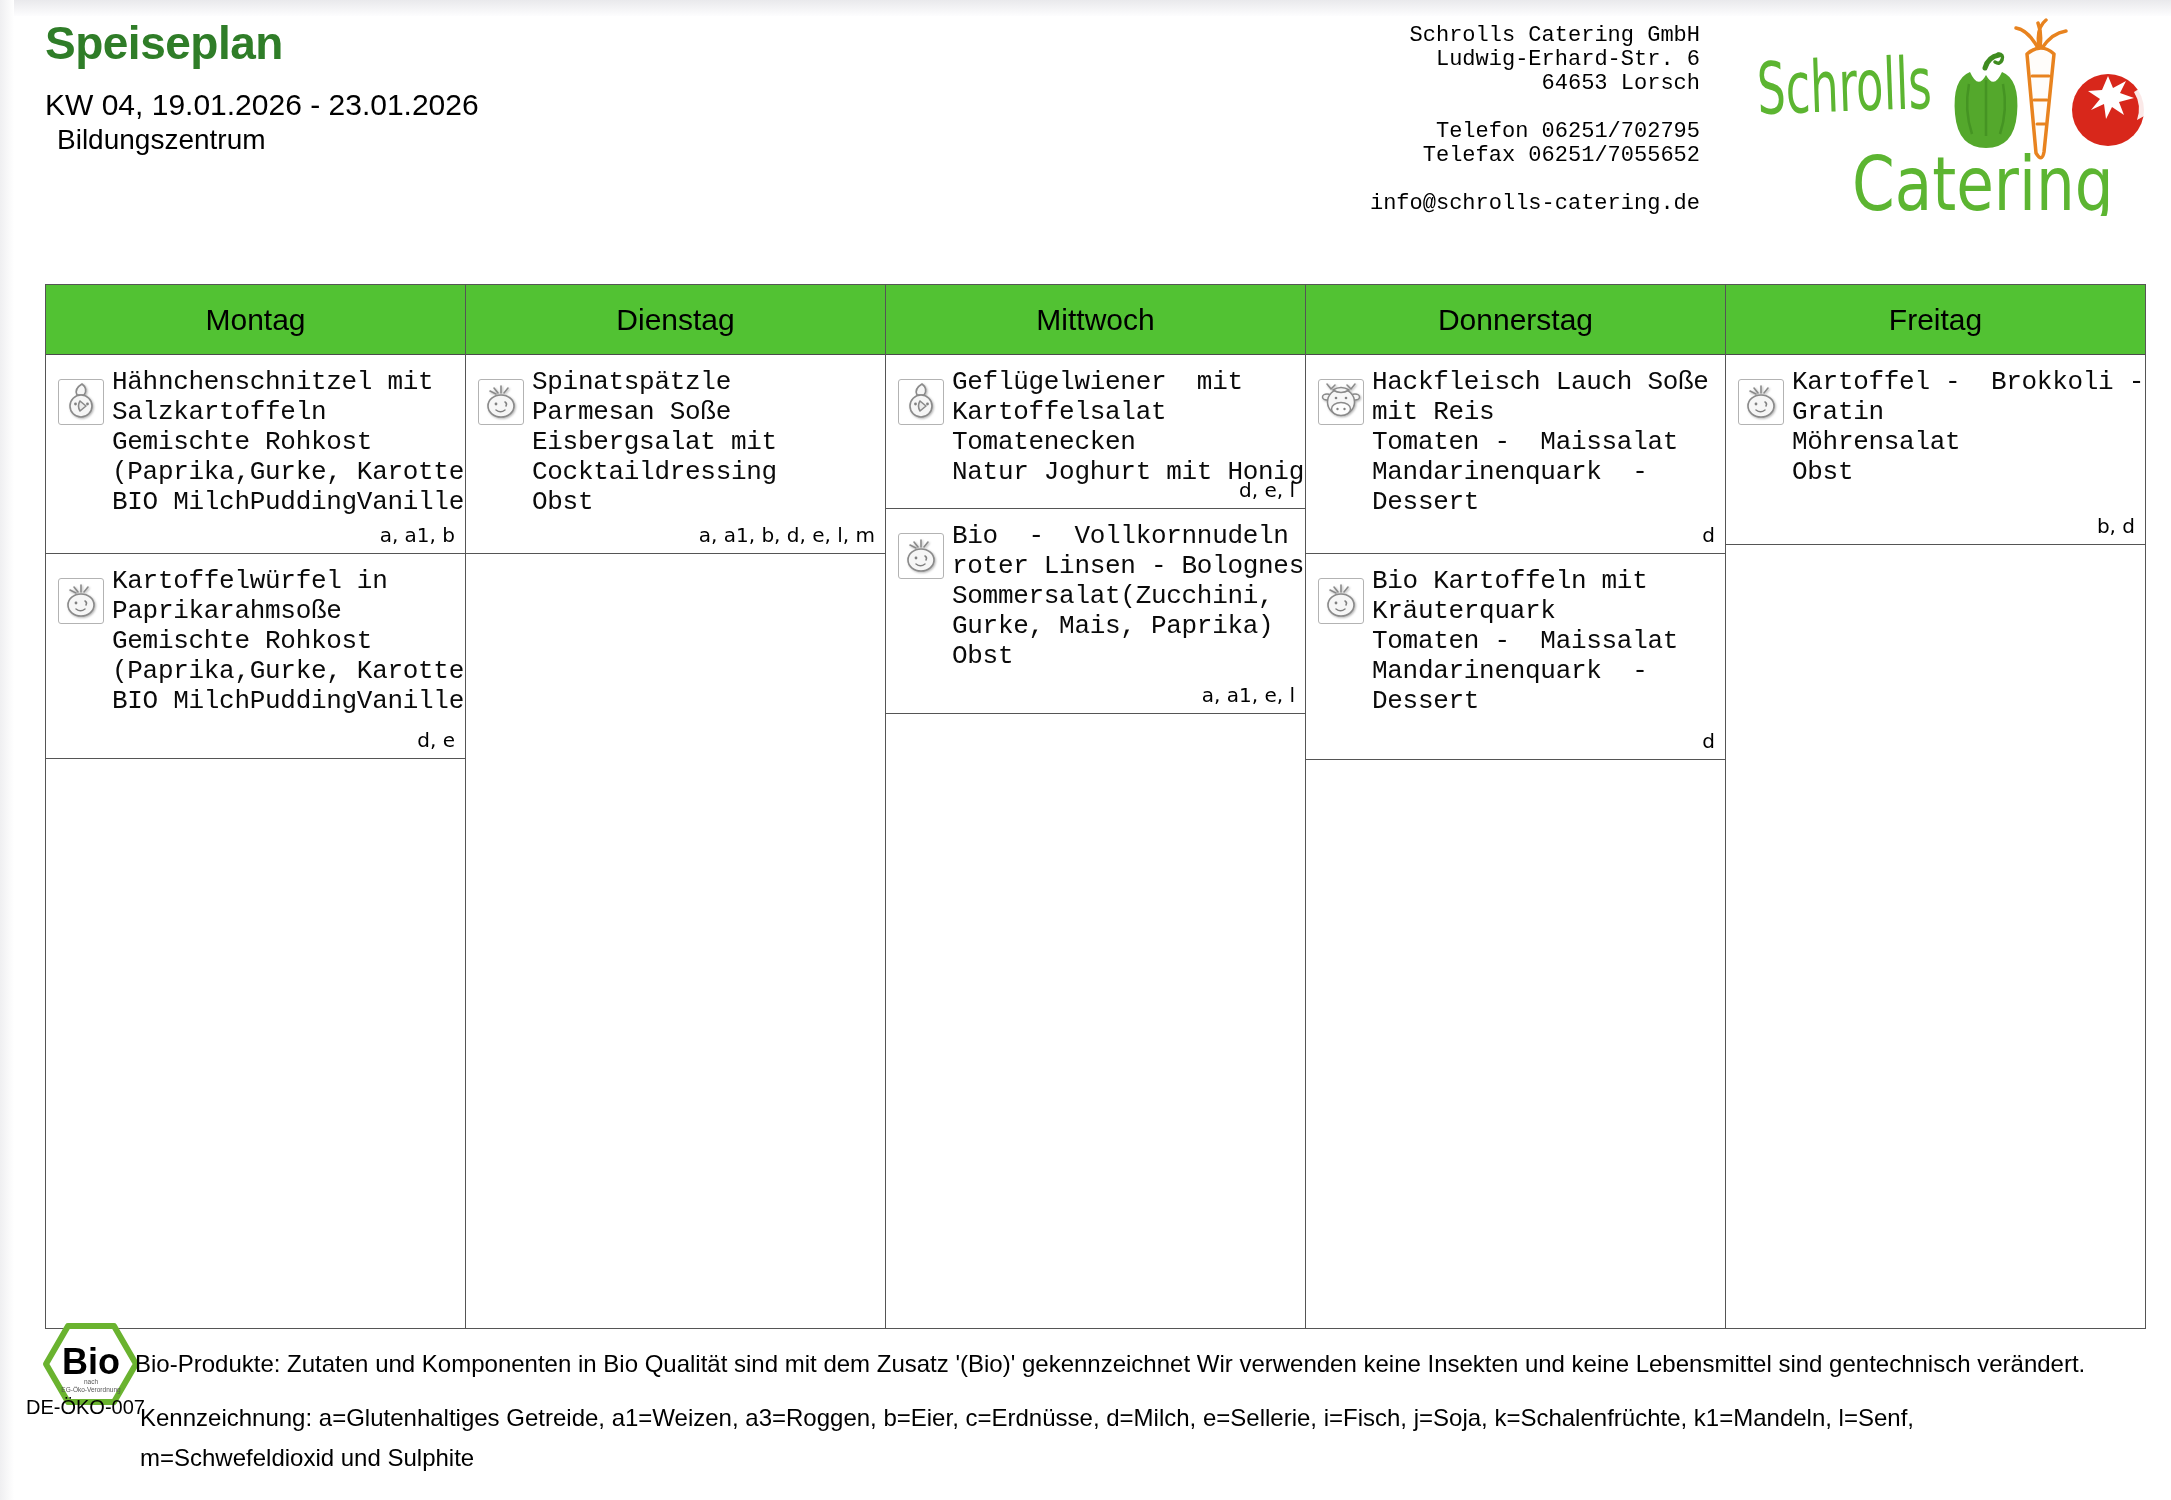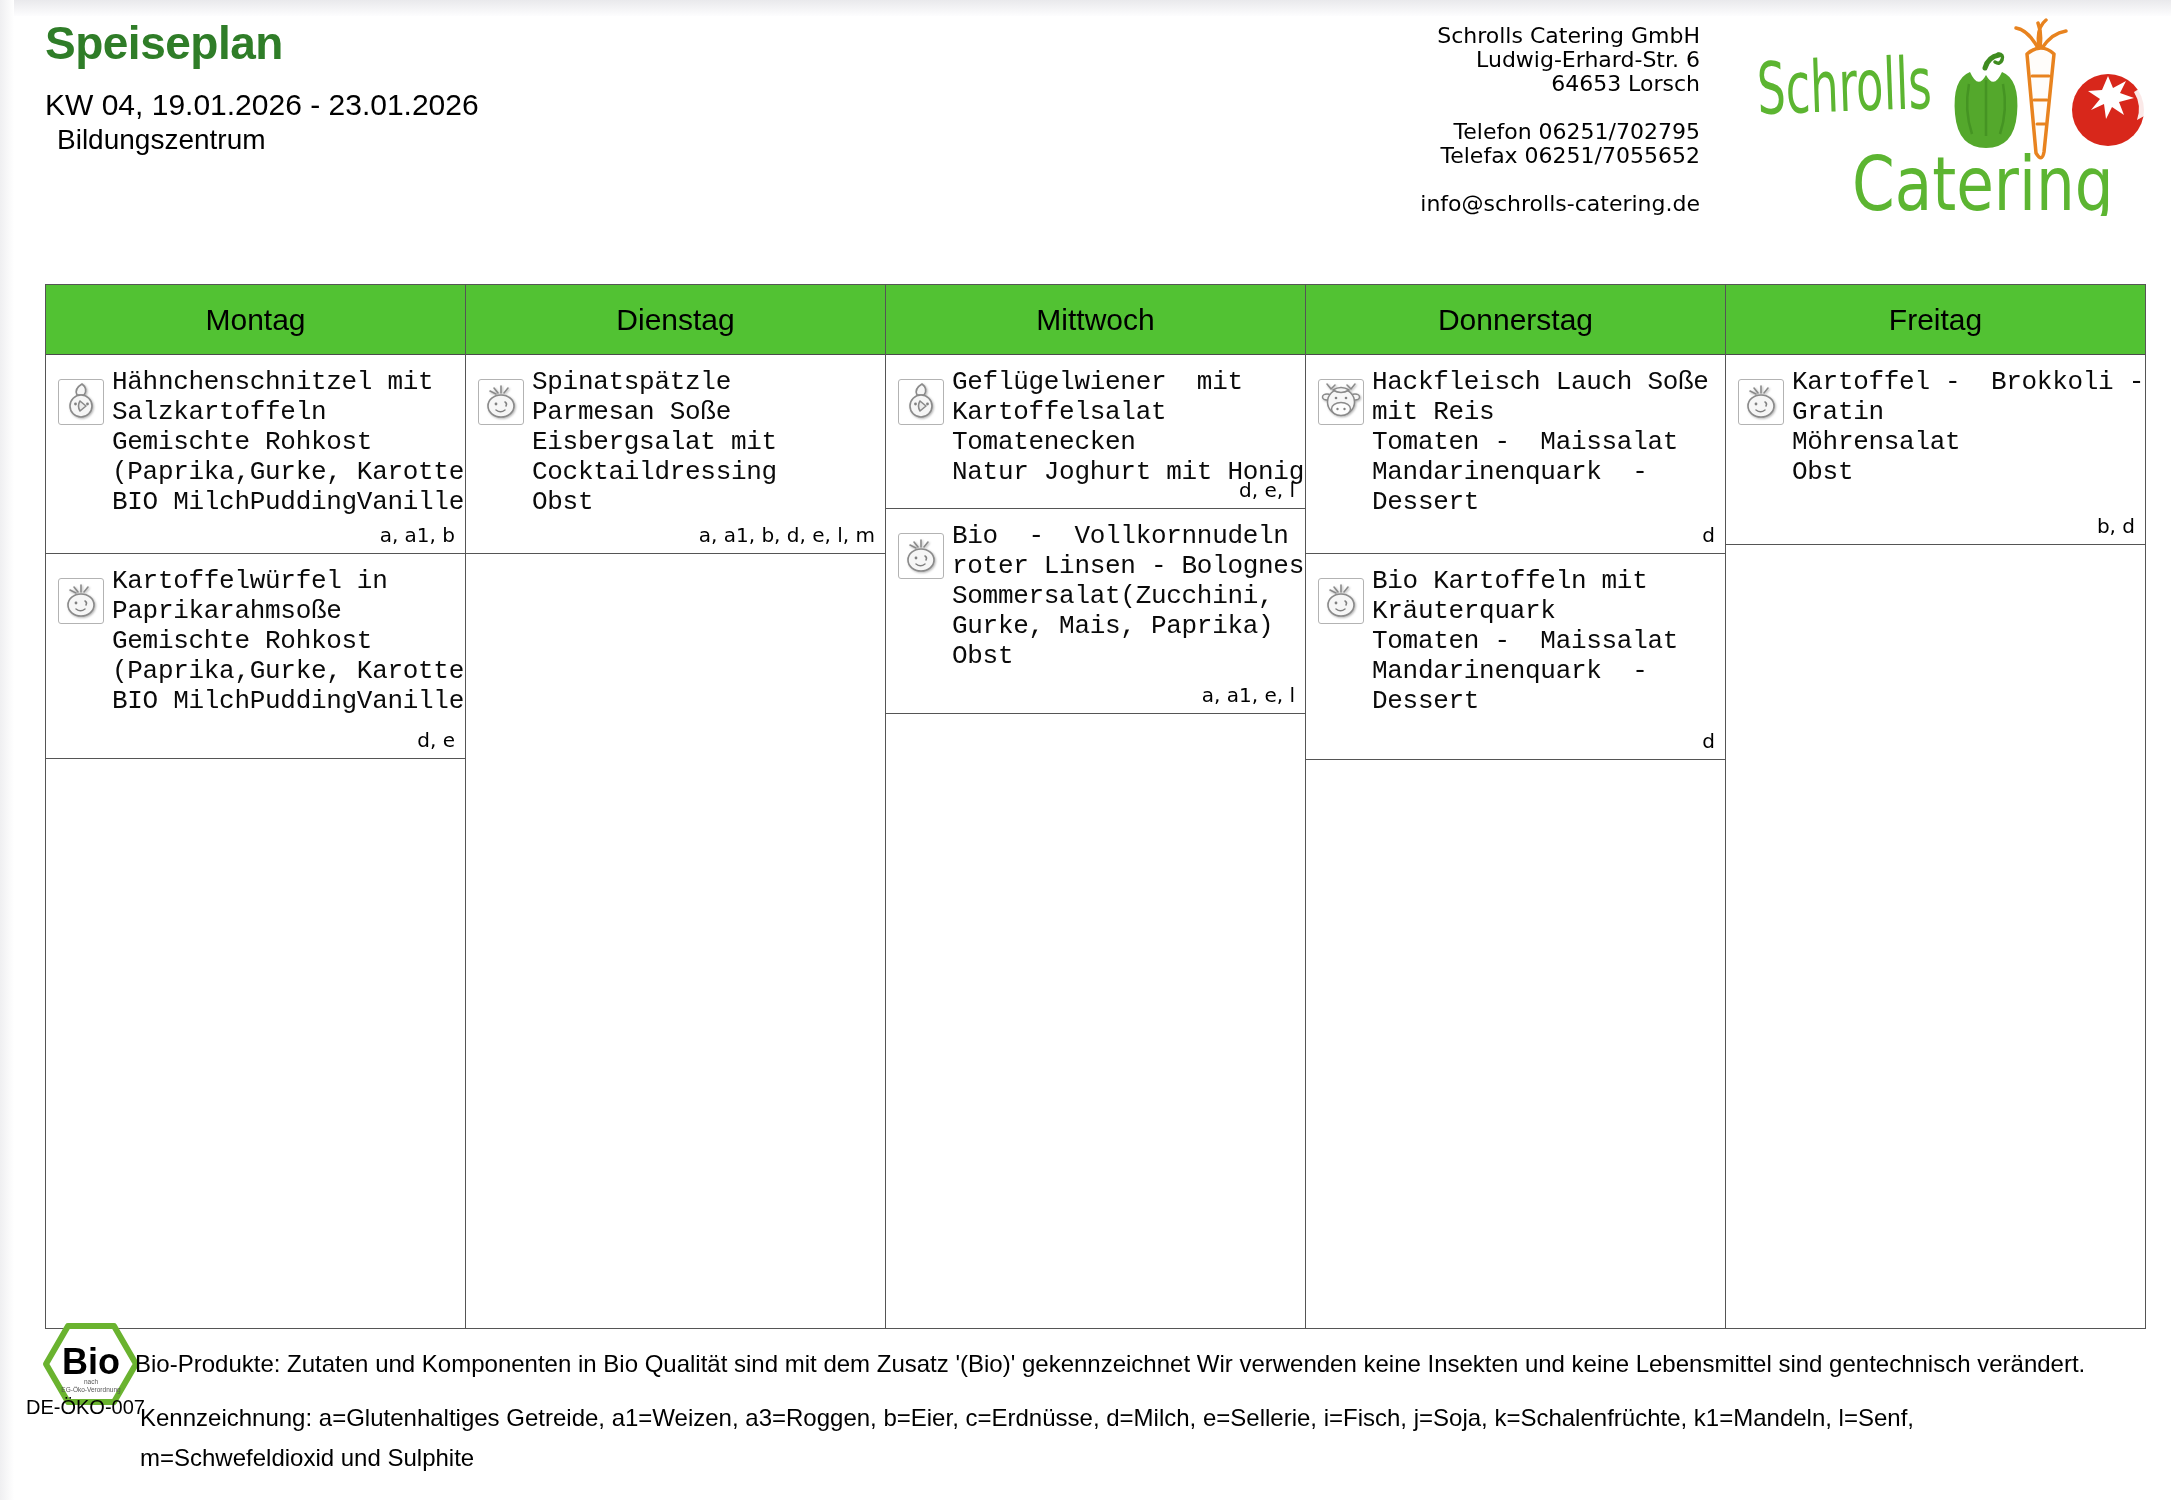--- a/index.html
+++ b/index.html
@@ -17,21 +17,21 @@
   .doc-title{position:absolute;left:45px;top:16px;
     font-family:"Liberation Sans",sans-serif;font-size:46px;font-weight:bold;
     color:#2f7d28;letter-spacing:-0.5px;}
   .doc-week{position:absolute;left:45px;top:88px;
     font-family:"Liberation Sans",sans-serif;font-size:30px;}
   .doc-location{position:absolute;left:45px;top:124px;
     font-family:"Liberation Sans",sans-serif;font-size:28px;margin-left:12px;}
 
   .address{position:absolute;top:24px;right:471px;text-align:right;
     font-size:22px;line-height:23px;}
-  .address div{margin-bottom:1px;}
+  .address div{margin-bottom:1px;font-family:Liberation Mono, monospace;}
   .address .gap{height:23px;}
 
   .logo{position:absolute;left:1756px;top:14px;width:404px;height:202px;}
 
   
   .menu-table{position:absolute;left:45px;top:284px;width:2101px;height:1045px;
     border:1px solid #555;box-sizing:border-box;display:flex;background:#fff;}
   .day-col{flex:1 1 0;min-width:0;display:flex;flex-direction:column;
     border-right:1px solid #555;}
   .day-col:last-child{border-right:none;}

